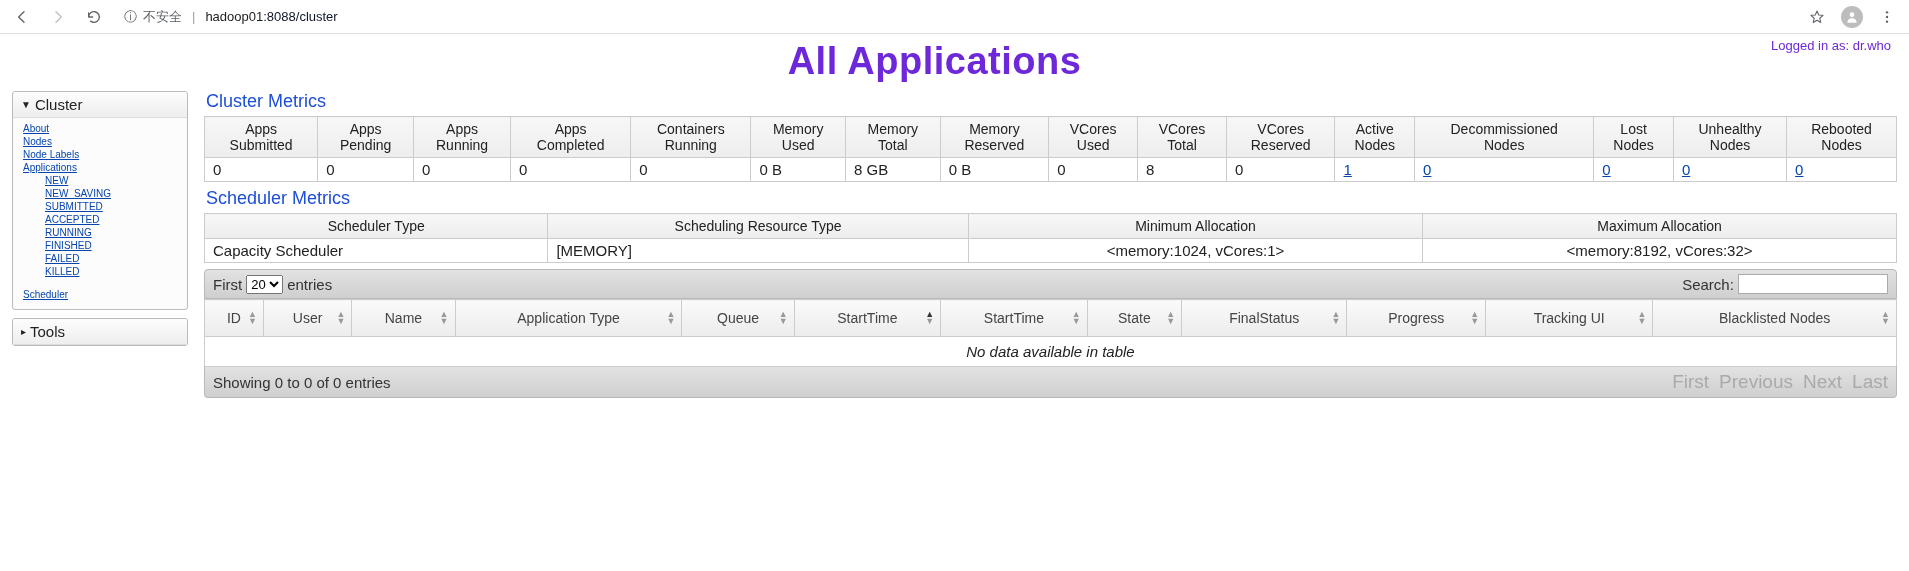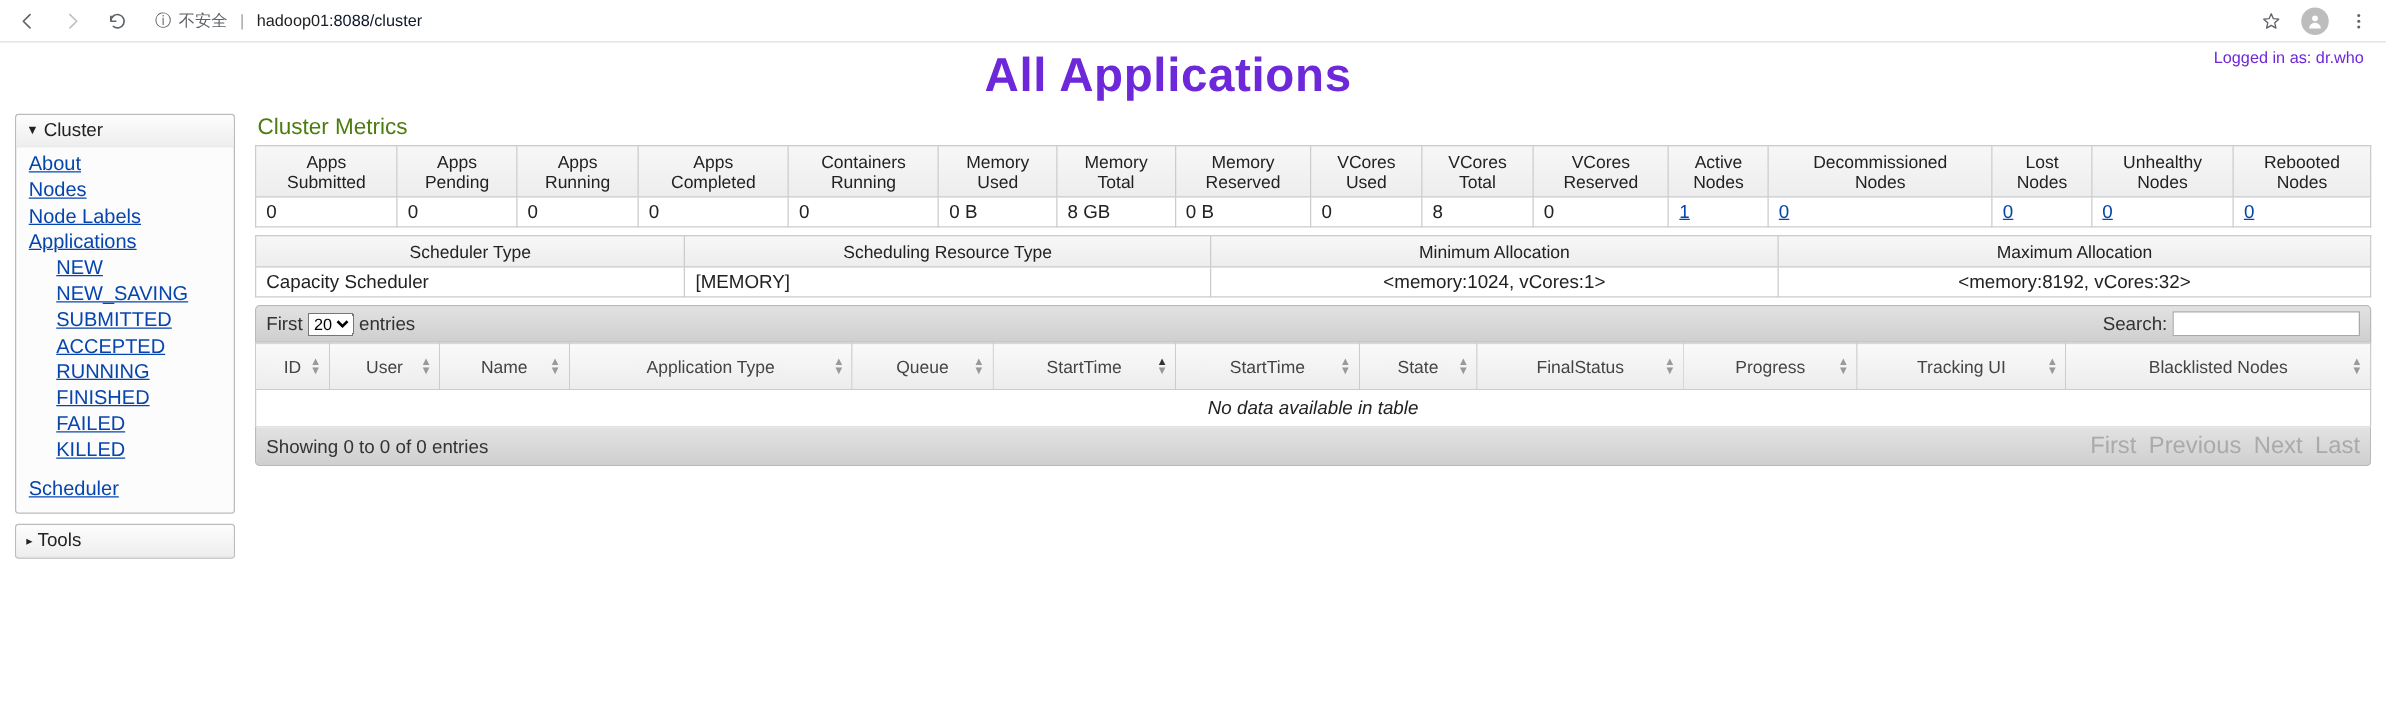--- a/index.html
+++ b/index.html
@@ -23,26 +23,26 @@
   .logo-wrap { flex: 0 0 auto; }
   .logo-wrap svg { height: 72px; }
   .page-title { flex: 1; text-align: center; font-size: 38px; font-weight: 700; color: #6d28d9; letter-spacing: 0.5px; }
 
   .layout { display: flex; align-items: flex-start; padding: 0 12px 20px 12px; gap: 16px; }
   .sidebar { width: 176px; flex-shrink: 0; }
   .side-box { border: 1px solid #bbb; border-radius: 3px; margin-bottom: 8px; background: #fcfcfc; }
   .side-head { background: linear-gradient(#fdfdfd,#eeeeee); padding: 4px 8px; font-size: 15px; border-bottom: 1px solid #ddd; border-radius: 3px 3px 0 0; display:flex; align-items:center; gap:4px; cursor:pointer;}
   .side-head .tri { font-size: 10px; }
   .side-body { padding: 4px 10px 8px 10px; }
-  .side-body a { color: #0645ad; text-decoration: underline; display: block; font-size: 16px; line-height: 1.3; }
+  .side-body a { color: #0645ad; text-decoration: underline; display: block; font-size: 10px; line-height: 1.3; }
   .side-sub { padding-left: 22px; }
   .side-body .sched { margin-top: 10px; }
 
   .main { flex: 1; min-width: 0; }
-  .section-title { font-size: 18px; font-weight: 400; color: #4d7c0f; margin: 0 0 4px 2px; }
+  .section-title { font-size: 18px; font-weight: 400; color: #1d4ed8; margin: 0 0 4px 2px; }
 
   table.metrics { width: 100%; border-collapse: collapse; border: 1px solid #ccc; margin-bottom: 6px; table-layout: auto; }
   table.metrics th { background: linear-gradient(#f7f7f7,#ededed); border: 1px solid #ccc; padding: 4px 6px; font-weight: 400; font-size: 14px; text-align: center; }
   table.metrics td { border: 1px solid #ccc; padding: 3px 8px; font-size: 15px; text-align: left; }
   table.metrics td.c { text-align: center; }
   table.metrics td a { color: #0645ad; text-decoration: underline; }
 
   .dt-toolbar { background: linear-gradient(#e2e2e2,#cfcfcf); border: 1px solid #b9b9b9; border-radius: 4px 4px 0 0; padding: 4px 8px; display: flex; align-items: center; font-size: 15px; color: #333; }
   .dt-toolbar .sp { flex: 1; }
   .dt-toolbar select { font-size: 13px; margin: 0 4px; }
@@ -186,20 +186,21 @@
               <td>0</td>
               <td><a href="#">1</a></td>
               <td><a href="#">0</a></td>
               <td><a href="#">0</a></td>
               <td><a href="#">0</a></td>
               <td><a href="#">0</a></td>
             </tr>
           </tbody>
       </table>
 
+      <div class="section-title">Scheduler Metrics</div>
       <table class="metrics">
         <thead>
             <tr id="sm-head">
               <th>Scheduler Type</th>
               <th>Scheduling Resource Type</th>
               <th>Minimum Allocation</th>
               <th>Maximum Allocation</th>
             </tr>
           </thead>
         <tbody>

